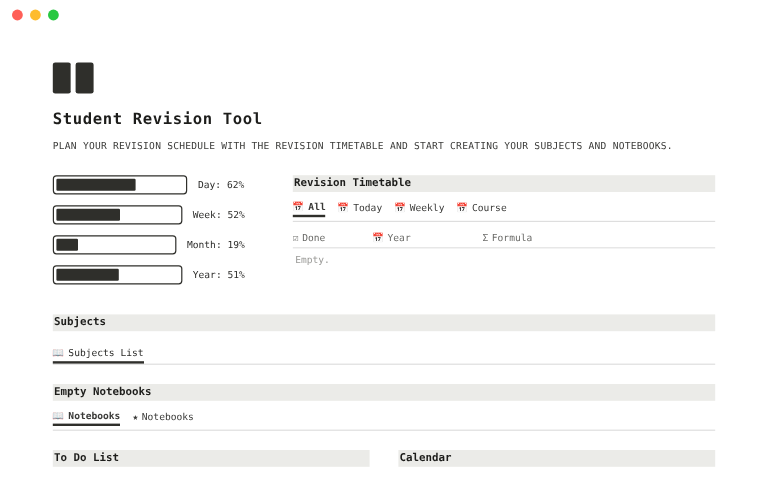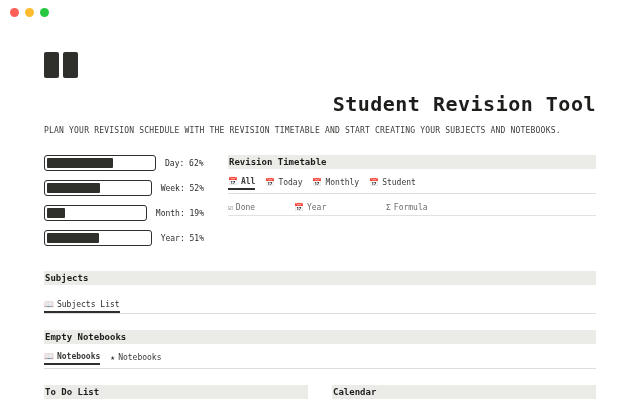--- a/index.html
+++ b/index.html
@@ -62,39 +62,38 @@
     position: absolute;
     left: 15px;
     top: 2px;
     width: 4px;
     height: 22px;
     background: #ffffff;
   }
 
   h1.title {
     font-family: "DejaVu Sans Mono", monospace;
-    font-size: 20px;
+    font-size: 13px;
     font-weight: bold;
     letter-spacing: 0.5px;
     margin: 0 0 10px 0;
     color: #1d1d1b;
-    text-align: right;
   }
   .subtitle {
     font-family: "DejaVu Sans Mono", monospace;
     font-size: 8px;
     letter-spacing: 0.2px;
     color: #3c3c3a;
     margin-bottom: 20px;
   }
 
   
   .columns {
     display: flex;
-    gap: 24px;
+    gap: 40px;
   }
   .col-left { width: 160px; flex: none; }
   .col-right { flex: 1; }
 
   
   .prog-row {
     display: flex;
     align-items: center;
     margin-bottom: 9px;
   }
@@ -276,43 +275,44 @@
         <div class="tab active">
           <span class="ic">📅</span>
           <span>All</span>
         </div>
         <div class="tab">
           <span class="ic">📅</span>
           <span>Today</span>
         </div>
         <div class="tab">
           <span class="ic">📅</span>
-          <span>Monthly</span>
+          <span>Weekly</span>
         </div>
         <div class="tab">
           <span class="ic">📅</span>
-          <span>Student</span>
+          <span>Course</span>
         </div>
       </div>
 
       <div class="tbl-head">
         <div class="th th-done">
           <span>☑</span>
           <span>Done</span>
         </div>
         <div class="th th-date">
           <span>📅</span>
           <span>Year</span>
         </div>
         <div class="th th-formula">
           <span>Σ</span>
           <span>Formula</span>
         </div>
       </div>
 
+      <div class="tbl-empty">Empty.</div>
     </div>
 
   </div>
 
   <div class="block">
     <div class="sec-bar">
       <span class="sec-title">Subjects</span>
     </div>
     <div>
       <span class="minitab">

